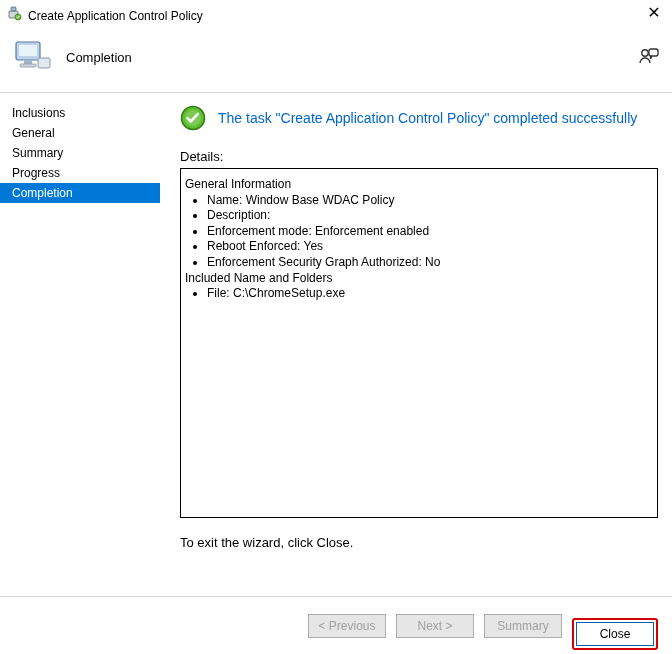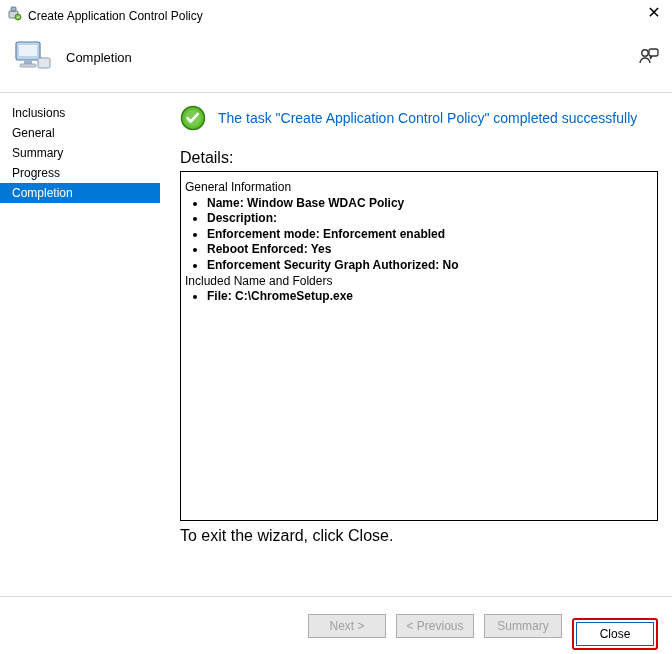--- a/index.html
+++ b/index.html
@@ -95,42 +95,41 @@
     width: 26px;
     height: 26px;
     margin-right: 12px;
     flex: 0 0 auto;
   }
   .status-row .status-text {
     color: #0066cc;
     font-size: 14px;
   }
   .details-label {
-    font-size: 16px;
+    font-size: 13px;
     margin-bottom: 4px;
   }
   .details-box {
     border: 1px solid #000000;
     height: 350px;
     padding: 8px 4px;
     overflow: auto;
     font-size: 12px;
     line-height: 1.3;
   }
   .details-box ul {
     margin: 0;
     padding-left: 22px;
   }
   .details-box li {
     list-style-type: disc;
-    font-weight: bold;
   }
   .exit-hint {
-    margin-top: 6px;
-    font-size: 16px;
+    margin-top: 17px;
+    font-size: 13px;
   }
   .footer {
     position: absolute;
     bottom: 0;
     left: 0;
     right: 0;
     height: 58px;
     border-top: 1px solid #d9d9d9;
     display: flex;
     align-items: center;
@@ -238,19 +237,19 @@
       <ul>
         <li>File: C:\ChromeSetup.exe</li>
       </ul>
     </div>
 
     <div class="exit-hint">To exit the wizard, click Close.</div>
   </div>
 </div>
 
 <div class="footer">
+  <button disabled="">&lt; Previous</button>
   <button disabled="">Next &gt;</button>
-  <button disabled="">&lt; Previous</button>
   <button disabled="">Summary</button>
   <span class="highlight-wrap">
     <button class="primary">Close</button>
   </span>
 </div>
 
 </body></html>

